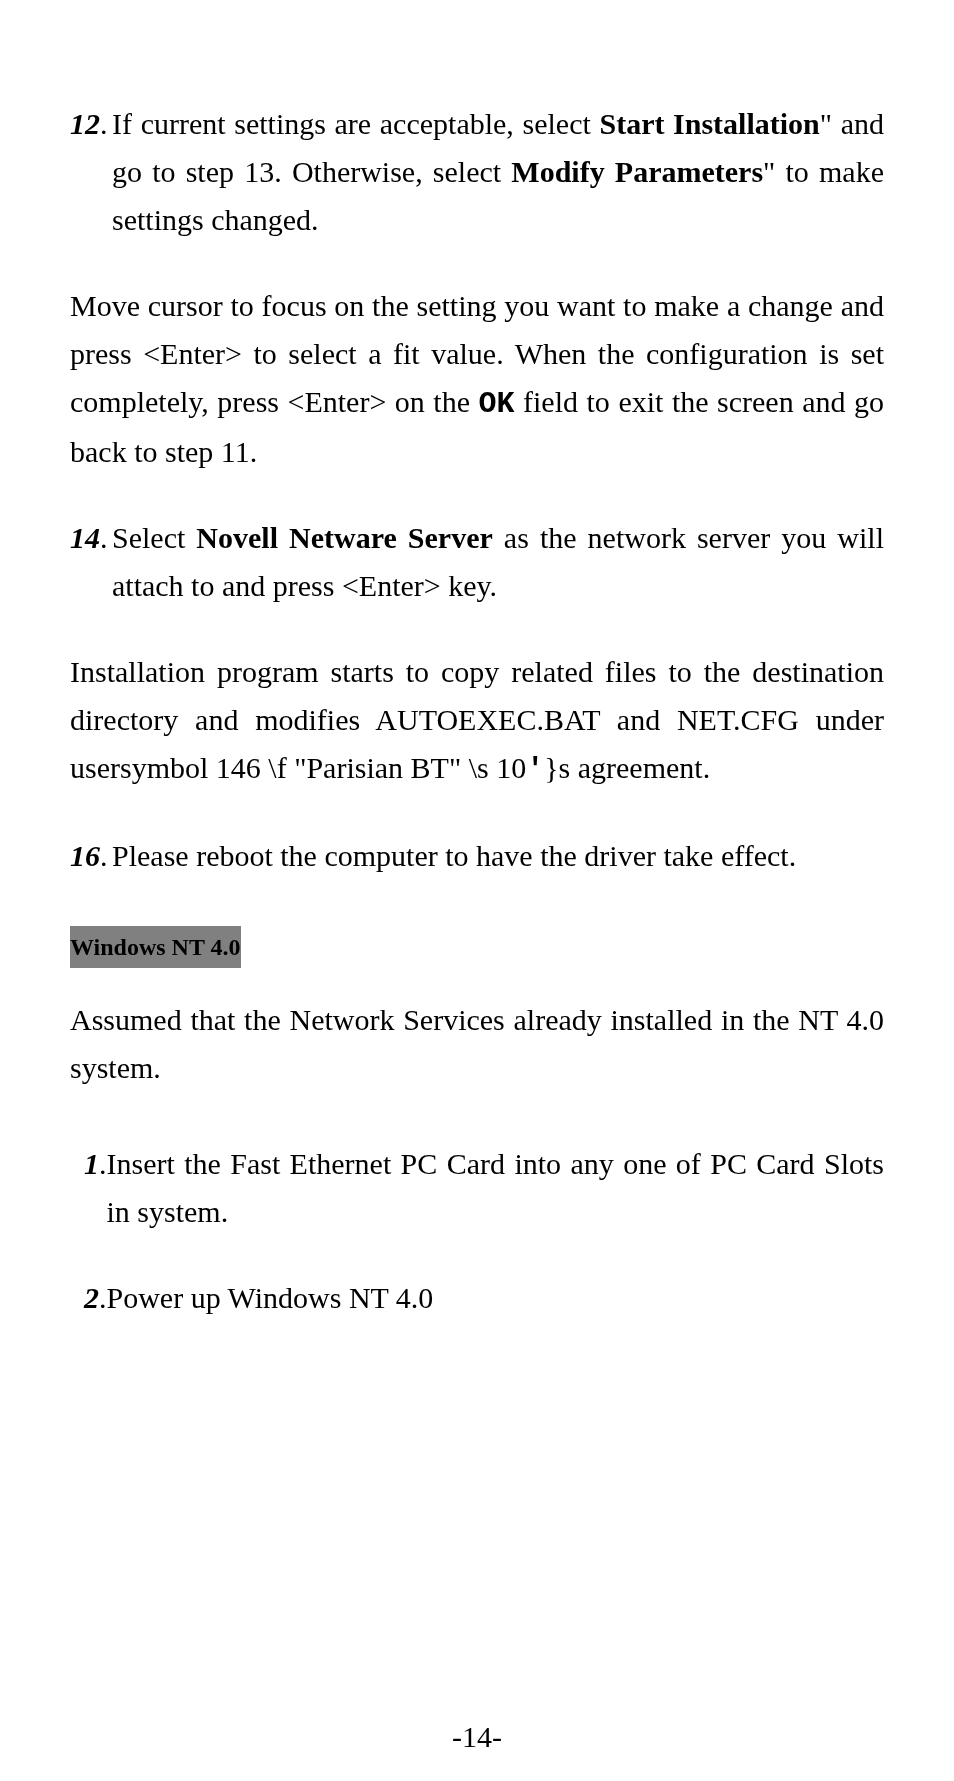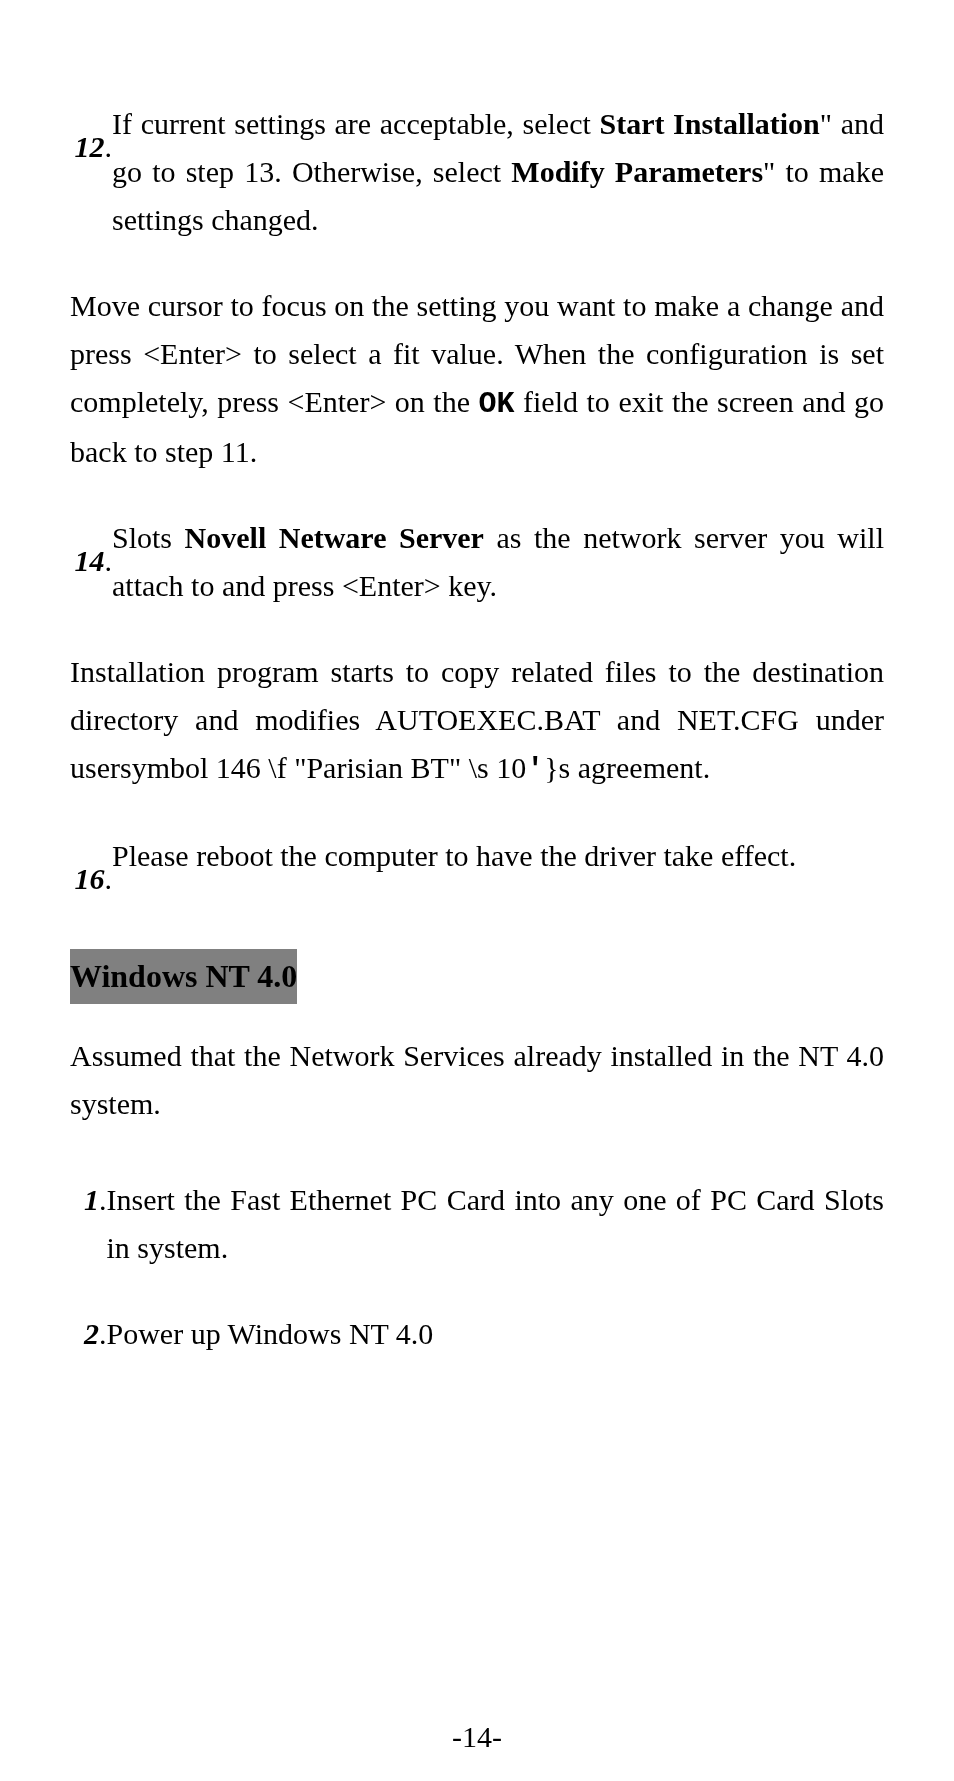--- a/index.html
+++ b/index.html
@@ -21,22 +21,20 @@
     .list-item {
       margin-bottom: 38px;
       display: flex;
       text-align: justify;
     }
     .list-number {
       font-style: italic;
       font-weight: bold;
       flex-shrink: 0;
       min-width: 42px;
-      text-align: right;
-      margin-top: 23px;
     }
     .list-number-sub {
       font-style: italic;
       font-weight: bold;
       flex-shrink: 0;
       min-width: 26px;
       text-align: right;
       padding-left: 10px;
     }
     .list-content {
@@ -51,21 +49,21 @@
       font-weight: bold;
       margin-top: 37px;
     }
     .bold {
       font-weight: bold;
       font-family: Liberation Mono, monospace;
     }
     .heading {
       background-color: #808080;
       font-weight: bold;
-      font-size: 32px;
+      font-size: 24px;
       display: inline-block;
       padding: 2px 0;
       margin-bottom: 28px;
       margin-top: 8px;
     }
     .paragraph {
       text-align: justify;
       margin-bottom: 48px;
     }
     .page-number {
@@ -86,21 +84,21 @@
   <span class="list-number"><span>12</span><span class="dot">.</span></span>
   <span class="list-content"><span>If current settings are acceptable, select </span><span class="bold-italic">Start Installation</span><span>" and go to step 13. Otherwise, select </span><span class="bold-italic">Modify Parameters</span><span>" to make settings changed.</span></span>
 </div>
 
 <div class="list-item">
   <span class="list-content"><span>Move cursor to focus on the setting you want to make a change and press &lt;Enter&gt; to select a fit value.  When the configuration is set completely, press &lt;Enter&gt; on the </span><span class="bold">OK</span><span> field to exit the screen and go back to step 11.</span></span>
 </div>
 
 <div class="list-item">
   <span class="list-number"><span>14</span><span class="dot">.</span></span>
-  <span class="list-content"><span>Slots </span><span class="bold-italic">Novell Netware Server</span><span> as the network server you will attach to and press &lt;Enter&gt; key.</span></span>
+  <span class="list-content"><span>Select </span><span class="bold-italic">Novell Netware Server</span><span> as the network server you will attach to and press &lt;Enter&gt; key.</span></span>
 </div>
 
 <div class="list-item">
   <span class="list-content"><span>Installation program starts to copy related files to the destination directory and modifies AUTOEXEC.BAT and NET.CFG under usersymbol 146 \f "Parisian BT" \s 10</span><span class="bold">'</span><span>}s agreement.</span></span>
 </div>
 
 <div class="list-item">
   <span class="list-number"><span>16</span><span class="dot">.</span></span>
   <span class="list-content"><span>Please reboot the computer to have the driver take effect.</span></span>
 </div>

